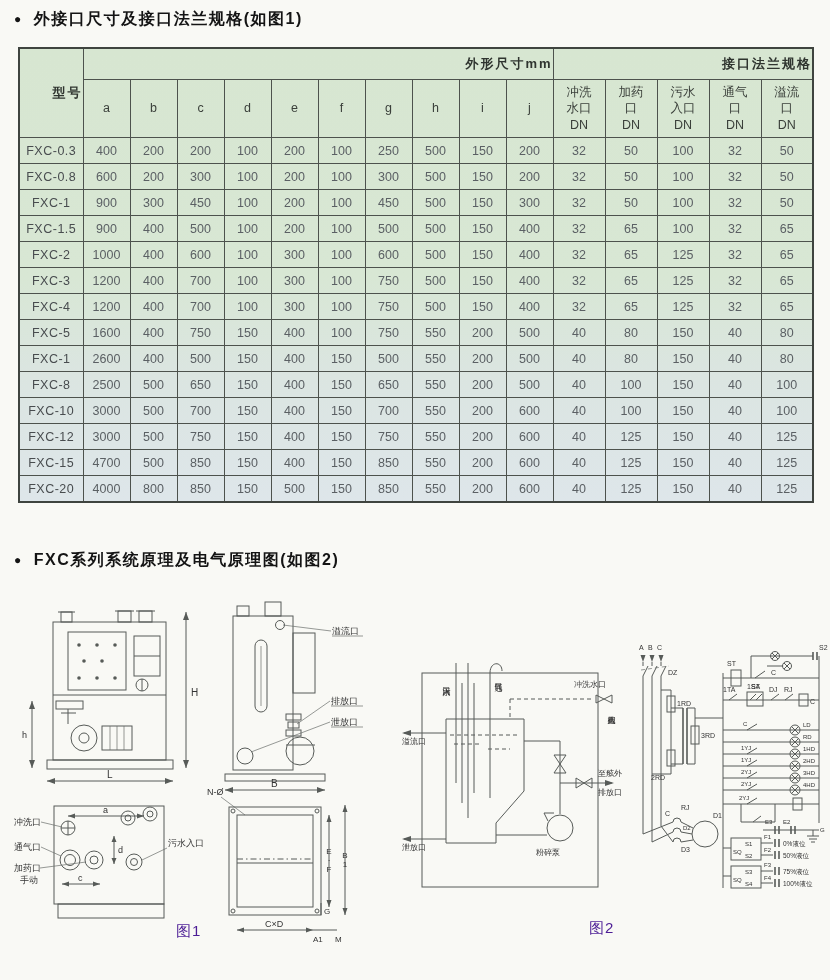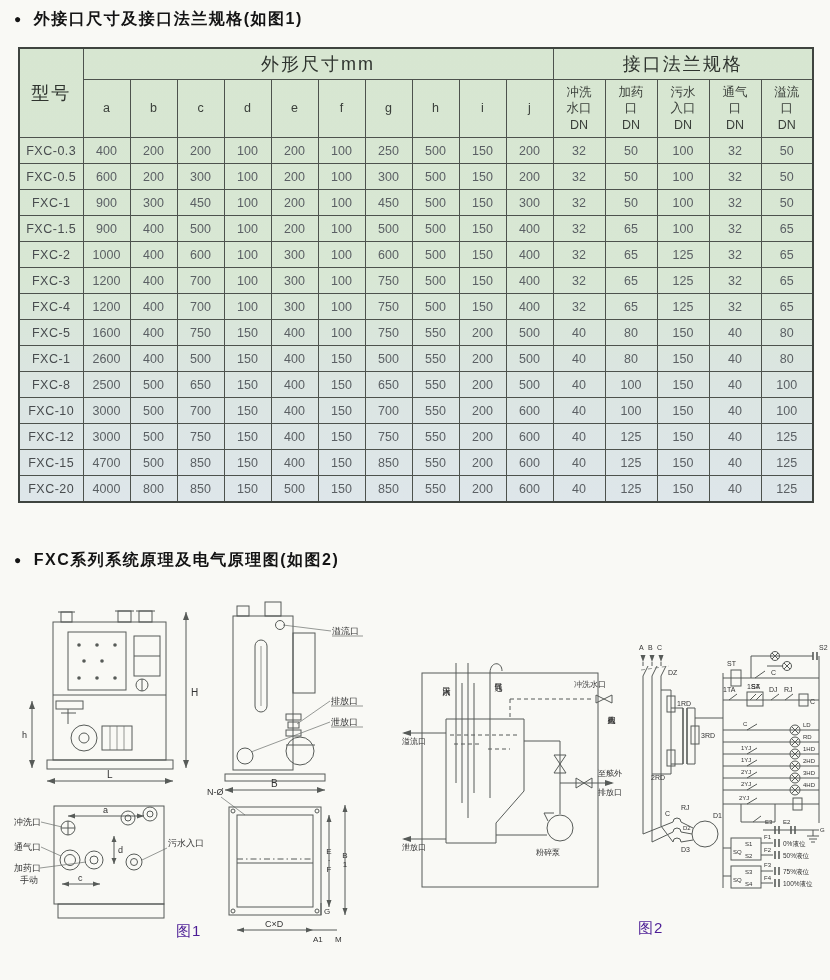--- a/index.html
+++ b/index.html
@@ -18,37 +18,37 @@
   
   #spec-table{
     position:absolute;left:18px;top:47px;width:794px;
     border-collapse:collapse;table-layout:fixed;
     background:linear-gradient(180deg,#d7e6d1 0%,#d8e7d4 50%,#dbe5e1 72%,#dee6ea 100%);
     border:2px solid #3f443f;
   }
   #spec-table th,#spec-table td{
     border:1px solid #4d524d;text-align:center;vertical-align:middle;padding:0;
   }
-  #spec-table thead tr.group th{height:30px;font-size:18px;font-weight:normal;color:#2f342f;letter-spacing:2px;}
+  #spec-table thead tr.group th{height:30px;font-size:13px;font-weight:bold;color:#2f342f;letter-spacing:2px;text-align:right;}
   #spec-table thead tr.sub th{height:57px;font-size:12.5px;font-weight:normal;color:#3a3f3a;white-space:pre-line;line-height:1.3;margin-left:38px;}
   #spec-table tbody td{height:25px;font-size:12.5px;color:#5b6064;}
   #spec-table tbody td.model{color:#484c4f;letter-spacing:.5px;margin-top:42px;}
   
   svg{position:absolute;overflow:visible;}
   svg text{font-family:"Liberation Sans","DejaVu Sans",sans-serif;fill:#333;}
   .st{stroke:#575b58;fill:none;stroke-width:1;}
   .st2{stroke:#575b58;fill:none;stroke-width:1.6;}
   .thin{stroke:#6a6e6b;fill:none;stroke-width:.7;}
   .dash{stroke-dasharray:4 3;}
   .dash2{stroke-dasharray:6 3 1.5 3;}
   .fillc{fill:#575b58;stroke:none;}
   .vtext{writing-mode:vertical-rl;text-orientation:upright;}
   .cap{position:absolute;font-size:15px;color:#4c1d95;letter-spacing:1px;}
   #cap1{left:176px;top:922px;}
-  #cap2{left:638px;top:919px;text-align:center;}
+  #cap2{left:589px;top:919px;text-align:center;}
 </style>
 </head>
 <body>
 
 <div class="sec-title" id="title1">
   <span class="bullet">●</span>
   <span>外接口尺寸及接口法兰规格(如图1)</span>
 </div>
 
 <table id="spec-table">
@@ -104,21 +104,21 @@
         <td>500</td>
         <td>150</td>
         <td>200</td>
         <td>32</td>
         <td>50</td>
         <td>100</td>
         <td>32</td>
         <td>50</td>
       </tr>
       <tr>
-        <td class="model">FXC-0.5</td>
+        <td class="model">FXC-0.8</td>
         <td>600</td>
         <td>200</td>
         <td>300</td>
         <td>100</td>
         <td>200</td>
         <td>100</td>
         <td>300</td>
         <td>500</td>
         <td>150</td>
         <td>200</td>

